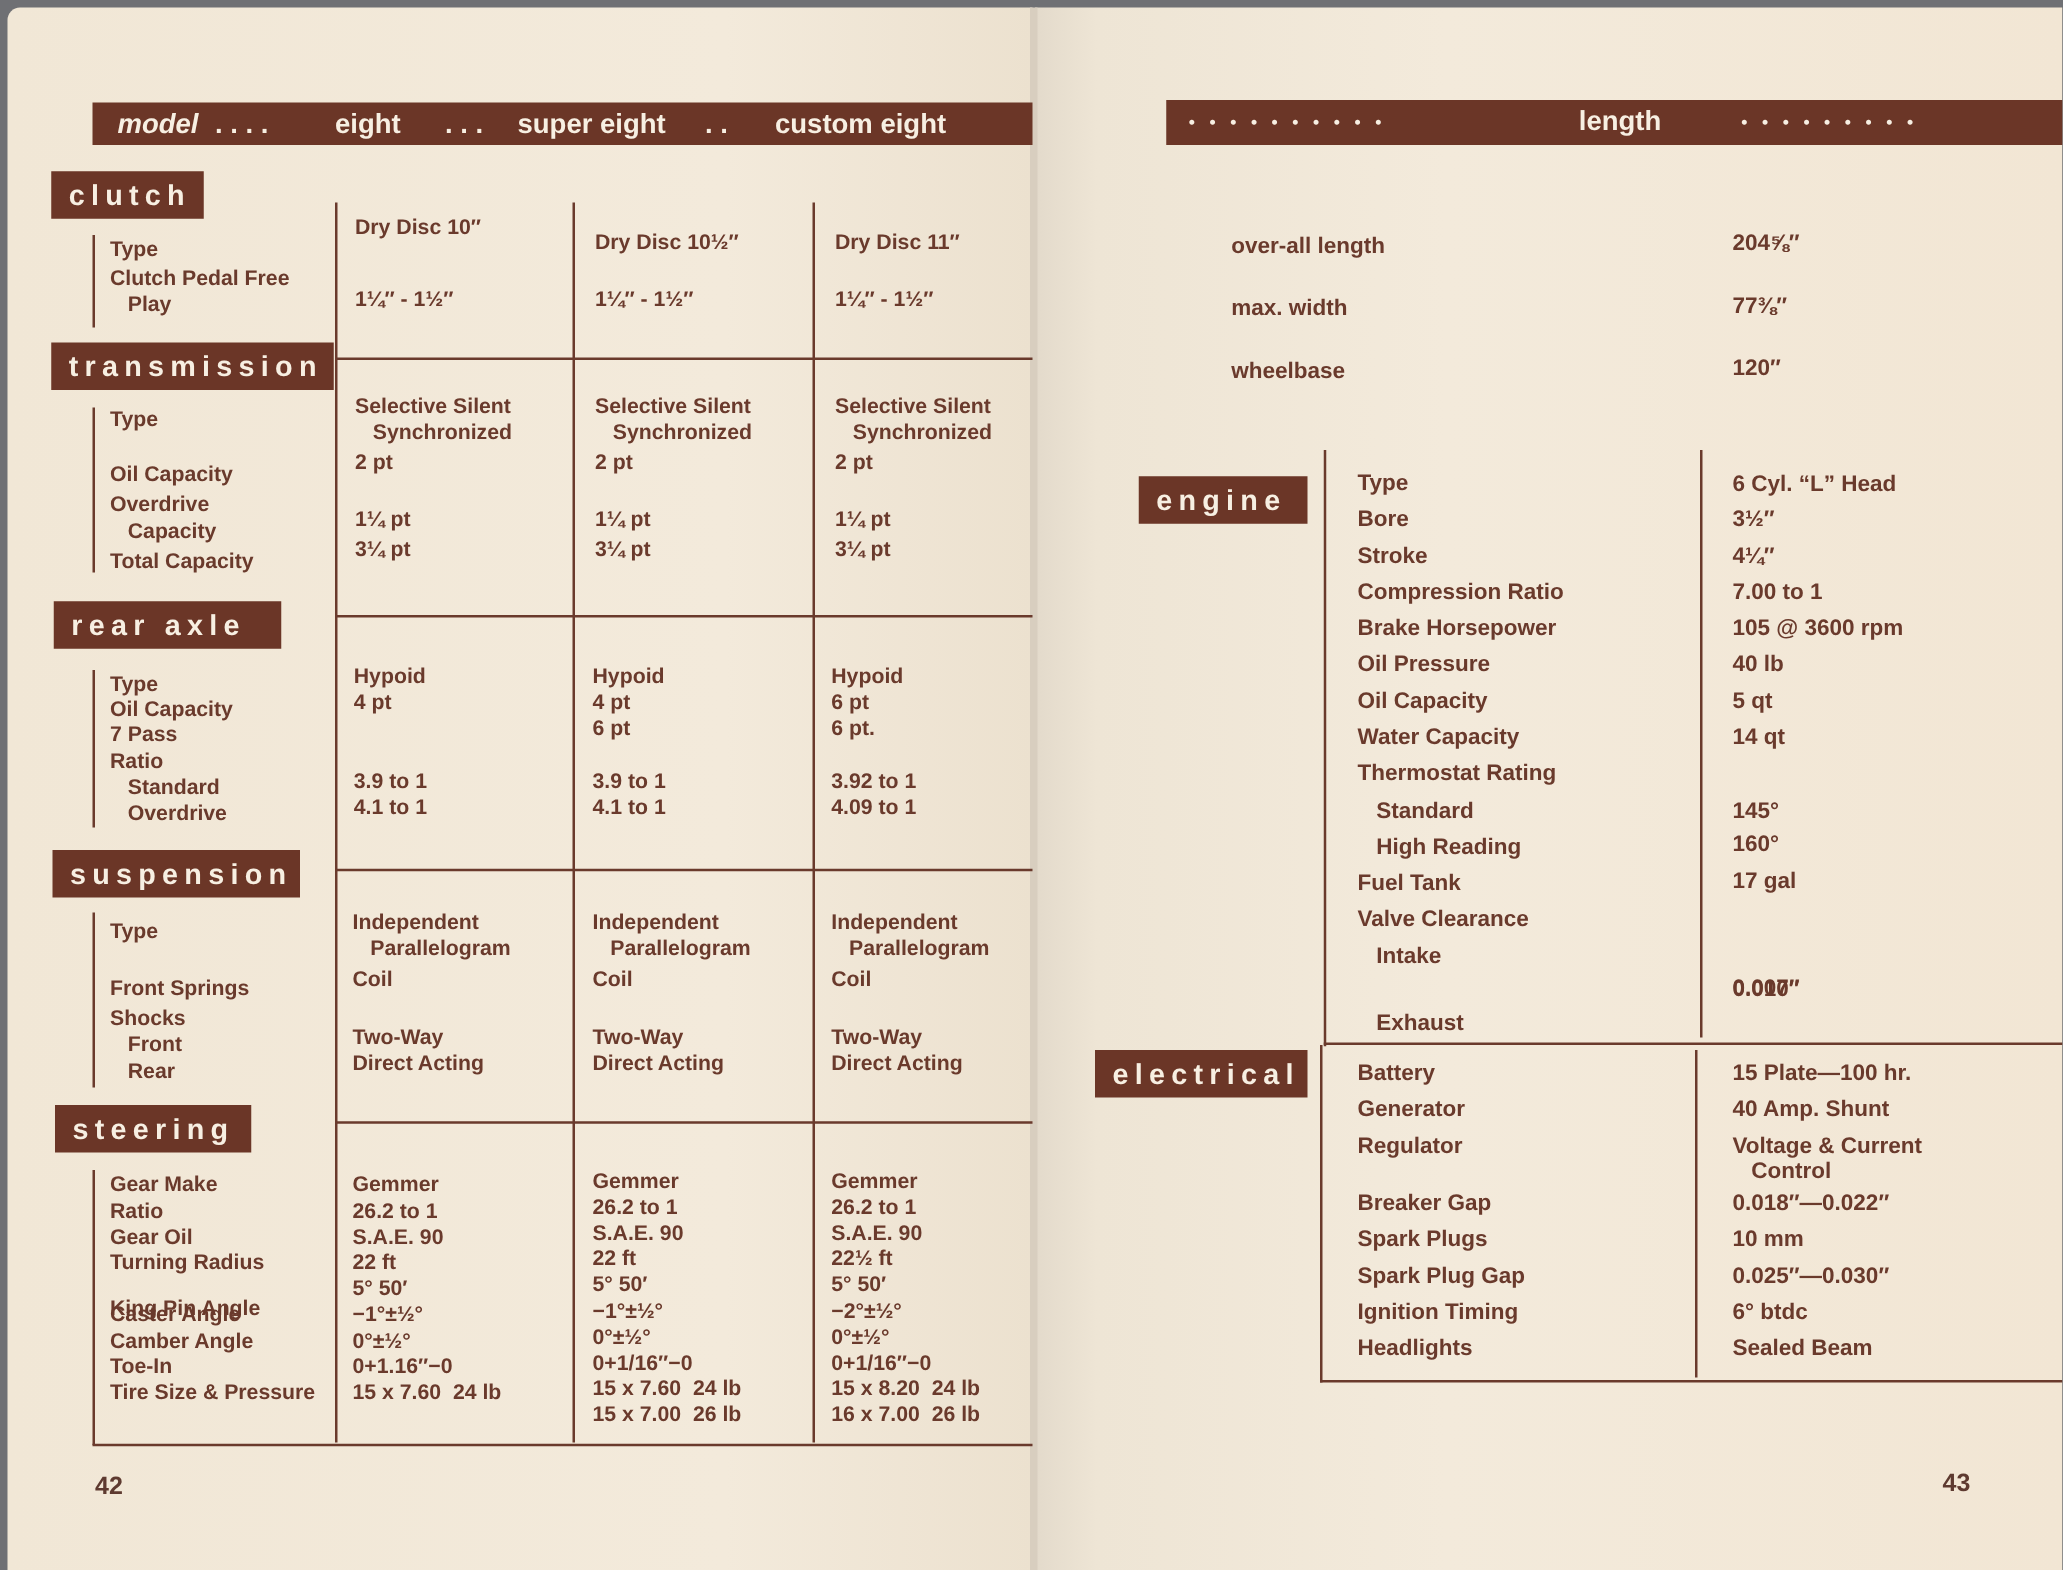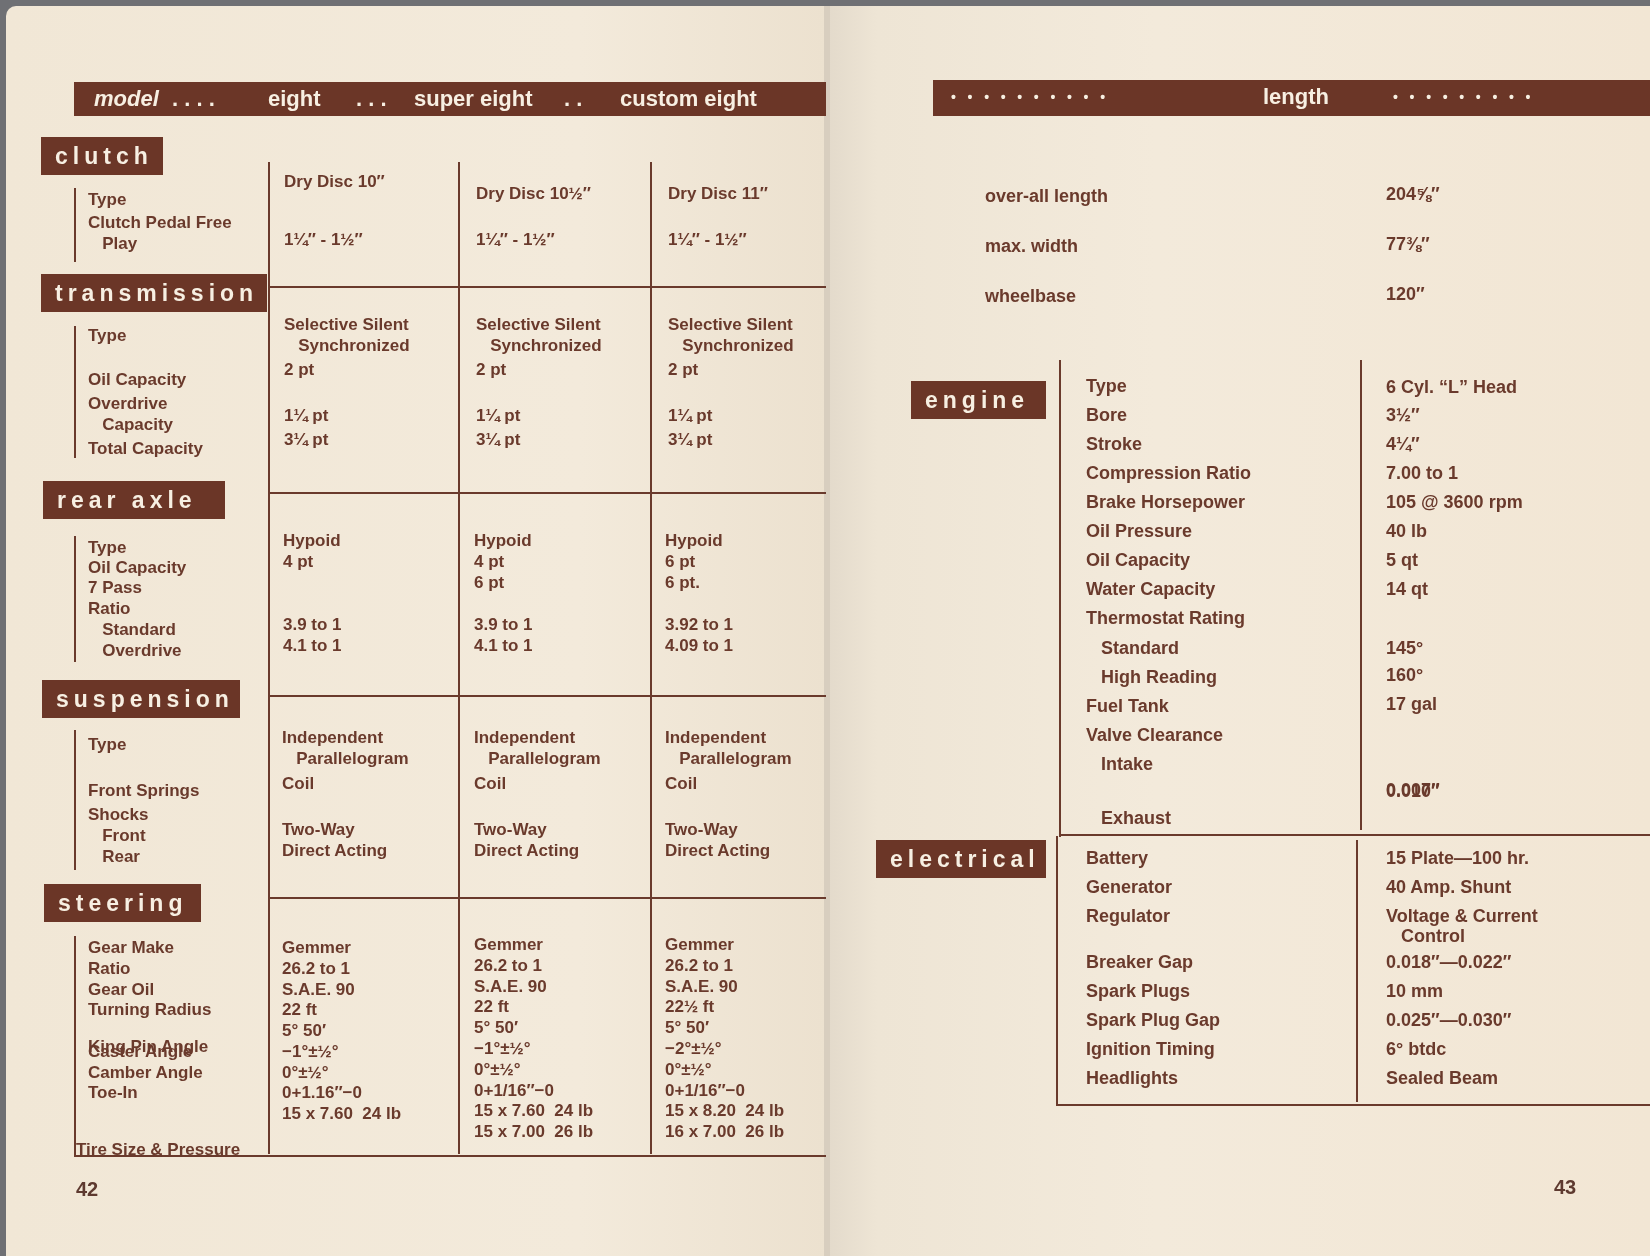--- a/index.html
+++ b/index.html
@@ -157,21 +157,21 @@
 
 <div class="sec" style="left:44px; top:884px; width:157px;">steering</div>
 <div class="txt" style="left:88px; top:938px;">Gear Make</div>
 <div class="txt" style="left:88px; top:959px;">Ratio</div>
 <div class="txt" style="left:88px; top:980px;">Gear Oil</div>
 <div class="txt" style="left:88px; top:1000px;">Turning Radius</div>
 <div class="txt" style="left:88px; top:1021px;margin-top:16px;">King Pin Angle</div>
 <div class="txt" style="left:88px; top:1042px;">Caster Angle</div>
 <div class="txt" style="left:88px; top:1063px;">Camber Angle</div>
 <div class="txt" style="left:88px; top:1083px;">Toe-In</div>
-<div class="txt" style="left:76px; top:1104px;margin-top:36px;">Tire Size &amp; Pressure</div>
+<div class="txt" style="left:88px; top:1104px;">Tire Size &amp; Pressure</div>
 
 <div class="txt" style="left:282px; top:938px;">Gemmer</div>
 <div class="txt" style="left:282px; top:959px;">26.2 to 1</div>
 <div class="txt" style="left:282px; top:980px;">S.A.E. 90</div>
 <div class="txt" style="left:282px; top:1000px;">22 ft</div>
 <div class="txt" style="left:282px; top:1021px;">5° 50′</div>
 <div class="txt" style="left:282px; top:1042px;">−1°±½°</div>
 <div class="txt" style="left:282px; top:1063px;">0°±½°</div>
 <div class="txt" style="left:282px; top:1083px;">0+1.16″−0</div>
 <div class="txt" style="left:282px; top:1104px;">15 x 7.60  24 lb</div>

